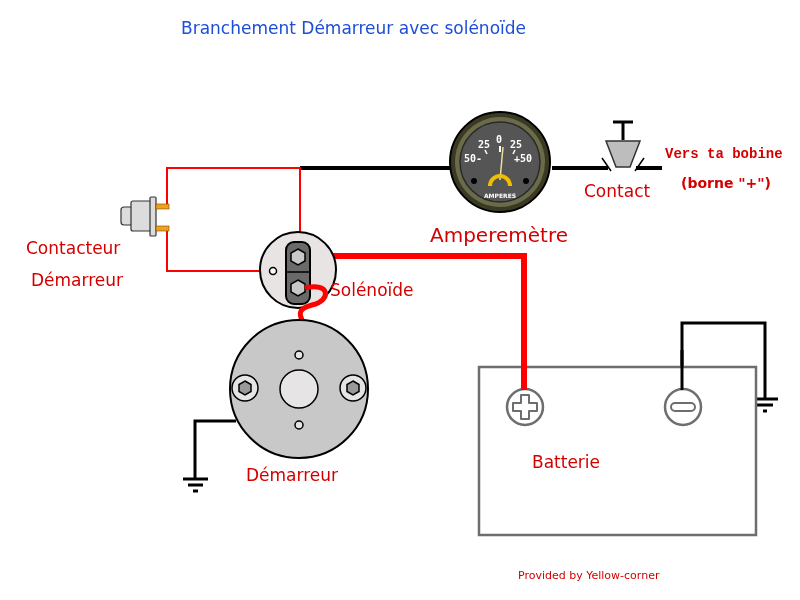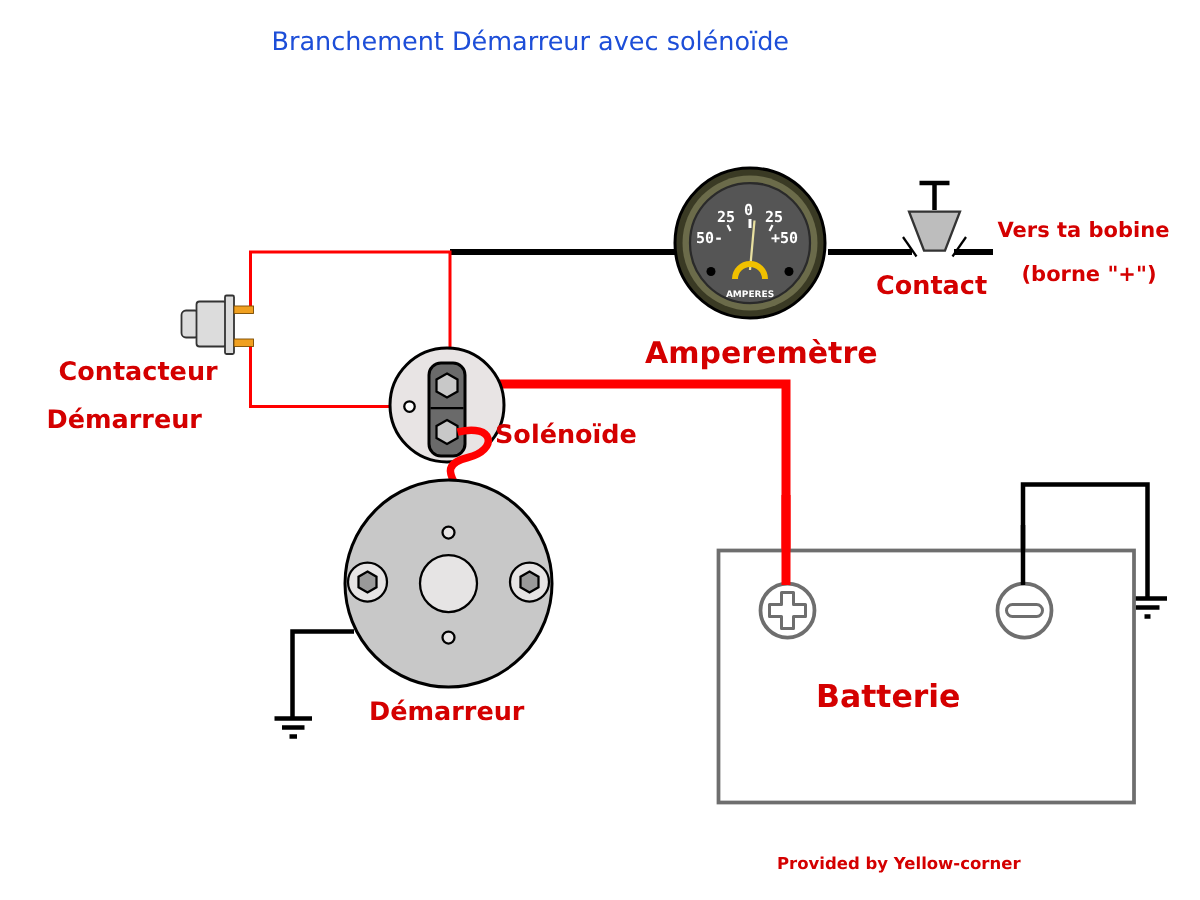--- a/index.html
+++ b/index.html
@@ -1,29 +1,29 @@
 <!DOCTYPE html>
 <html><head>
 <meta charset="utf-8">
 <style>
   html, body { margin: 0; padding: 0; background: #ffffff; }
   body { width: 800px; height: 600px; position: relative; overflow: hidden; font-family: "DejaVu Sans", sans-serif; }
   svg { position: absolute; left: 0; top: 0; }
   .lbl { position: absolute; white-space: nowrap; font-family: "DejaVu Sans", sans-serif; }
-  .red { color: #d40000; font-weight: bold; }
+  .red { color: #d40000; }
   #title { left: 181px; top: 18px; font-size: 17px; color: #1d4ed8; }
   #lbl-amp { left: 430px; top: 223px; font-size: 20px; }
   #lbl-contact { left: 584px; top: 181px; font-size: 17px; }
-  #lbl-bobine1 { left: 665px; top: 146px; font-size: 14px; font-weight: bold; }
+  #lbl-bobine1 { left: 665px; top: 146px; font-size: 14px; font-weight: bold; font-family: Liberation Mono, monospace; }
   #lbl-bobine2 { left: 681px; top: 175px; font-size: 14px; font-weight: bold; }
-  #lbl-contacteur1 { left: 39px; top: 238px; font-size: 17px; }
+  #lbl-contacteur1 { left: 26px; top: 238px; font-size: 17px; }
   #lbl-contacteur2 { left: 31px; top: 270px; font-size: 17px; }
   #lbl-solenoide { left: 330px; top: 280px; font-size: 17px; }
   #lbl-demarreur { left: 246px; top: 465px; font-size: 17px; }
-  #lbl-batterie { left: 544px; top: 452px; font-size: 21px; }
+  #lbl-batterie { left: 532px; top: 452px; font-size: 17px; }
   #lbl-credit { left: 518px; top: 569px; font-size: 11px; }
   .gauge-txt { font-family: "DejaVu Sans Mono", monospace; font-size: 10px; fill: #ffffff; font-weight: bold; }
 </style>
 </head>
 <body>
 
 <svg width="800" height="600" viewBox="0 0 800 600">
 
   <line x1="300" y1="168" x2="450" y2="168" stroke="#000" stroke-width="4"></line>
   <line x1="552" y1="168" x2="608" y2="168" stroke="#000" stroke-width="4"></line>

